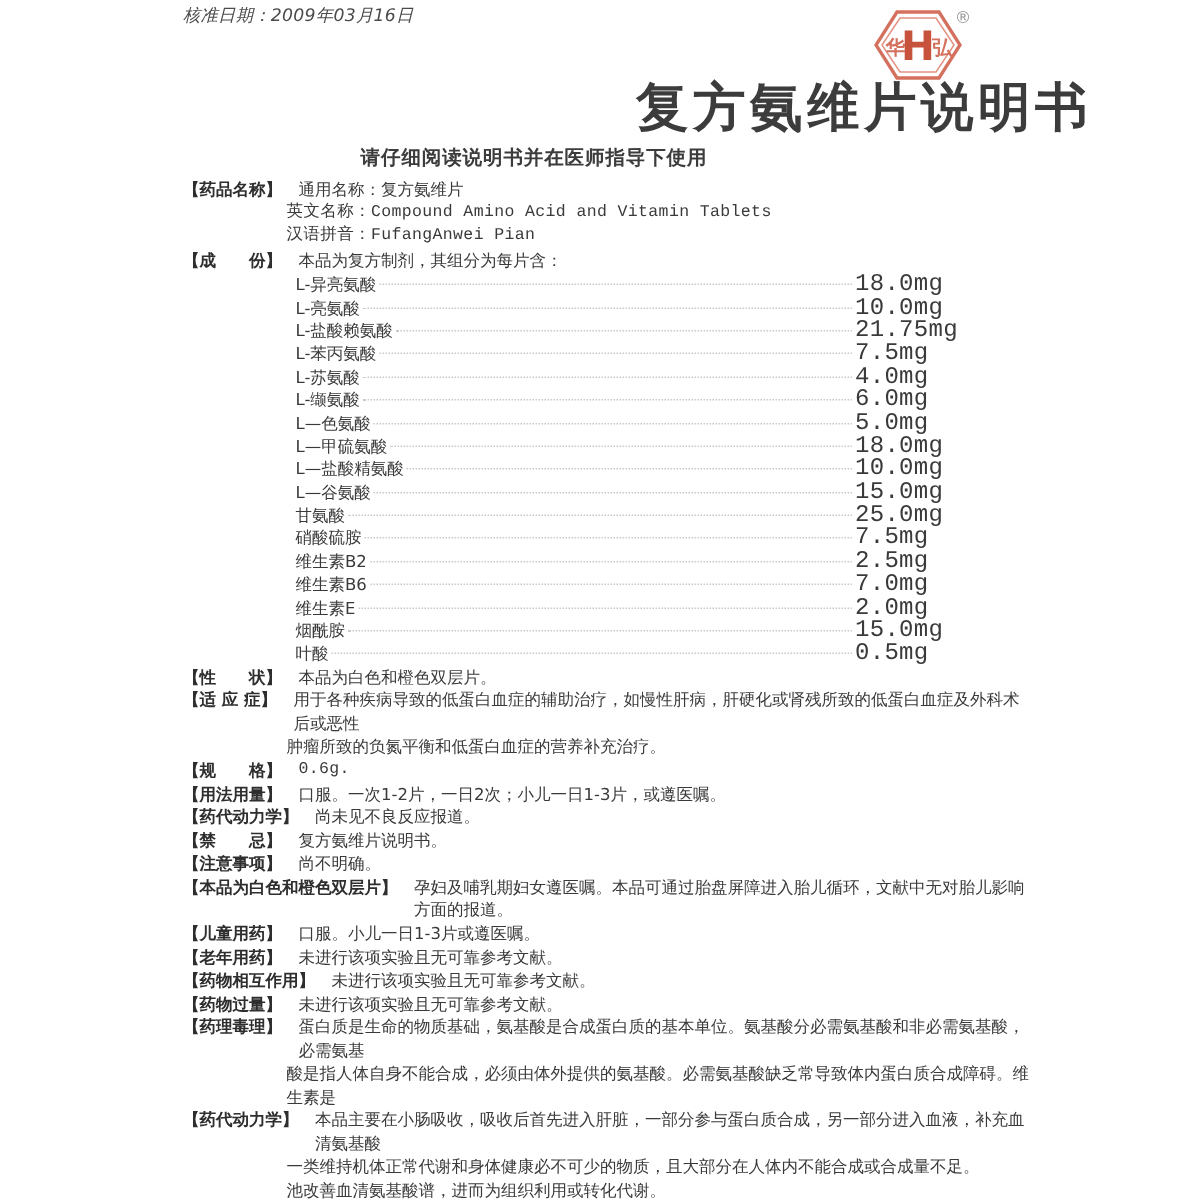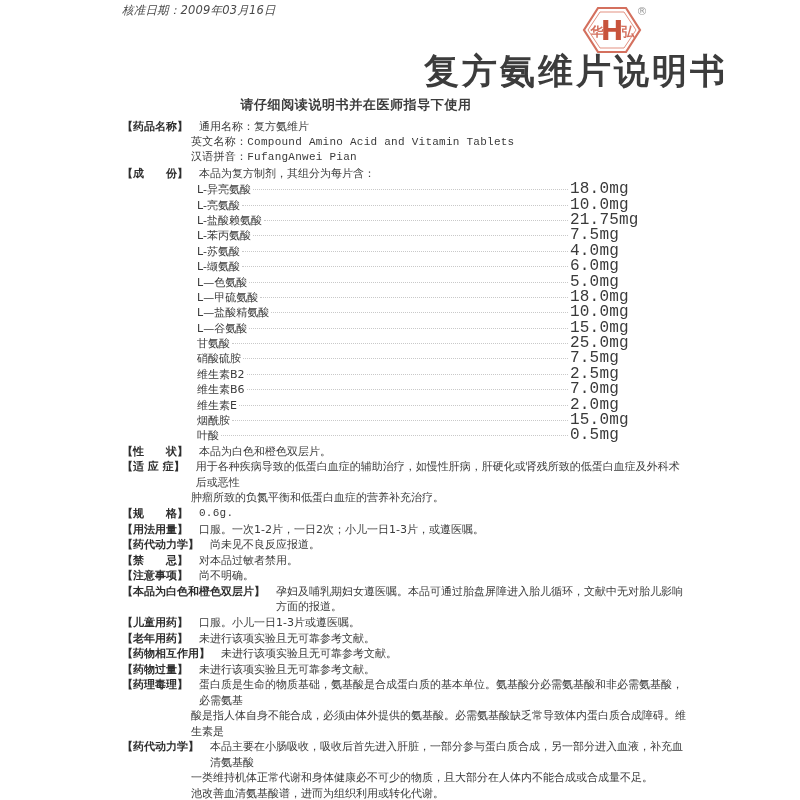--- a/index.html
+++ b/index.html
@@ -285,21 +285,21 @@
     <span class="value">口服。一次1-2片，一日2次；小儿一日1-3片，或遵医嘱。</span>
   </div>
 
   <div class="row">
     <span class="label wide">【药代动力学】</span>
     <span class="value">尚未见不良反应报道。</span>
   </div>
 
   <div class="row">
     <span class="label wide">【禁　　忌】</span>
-    <span class="value">对本品过敏者禁用。</span>
+    <span class="value">复方氨维片说明书。</span>
   </div>
 
   <div class="row">
     <span class="label wide">【注意事项】</span>
     <span class="value">尚不明确。</span>
   </div>
 
   <div class="row">
     <span class="label wide">【本品为白色和橙色双层片】</span>
     <span class="value">孕妇及哺乳期妇女遵医嘱。本品可通过胎盘屏障进入胎儿循环，文献中无对胎儿影响方面的报道。</span>

